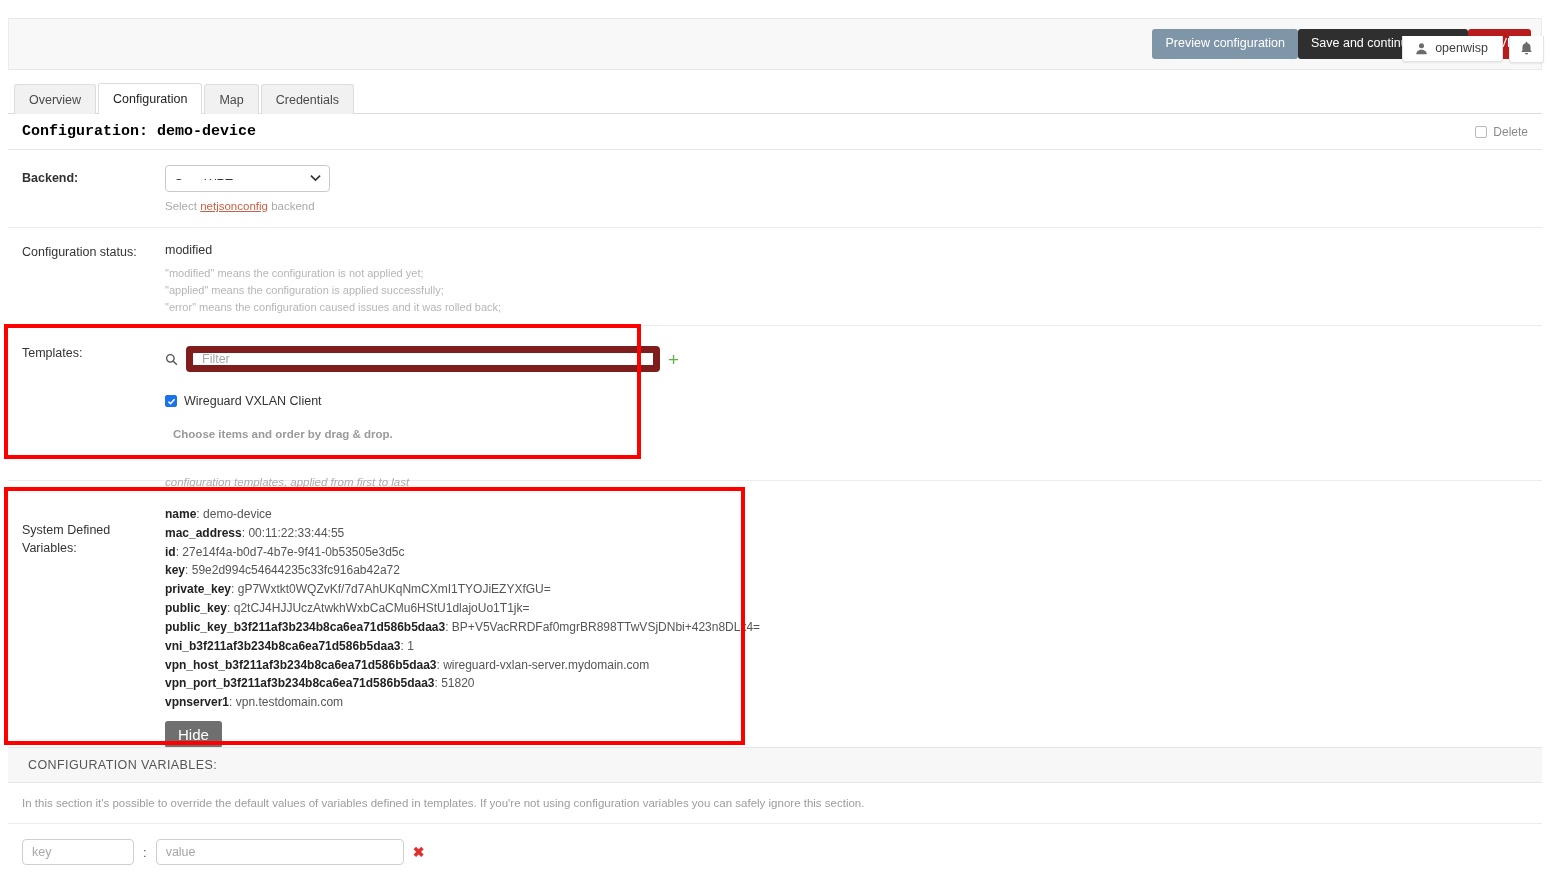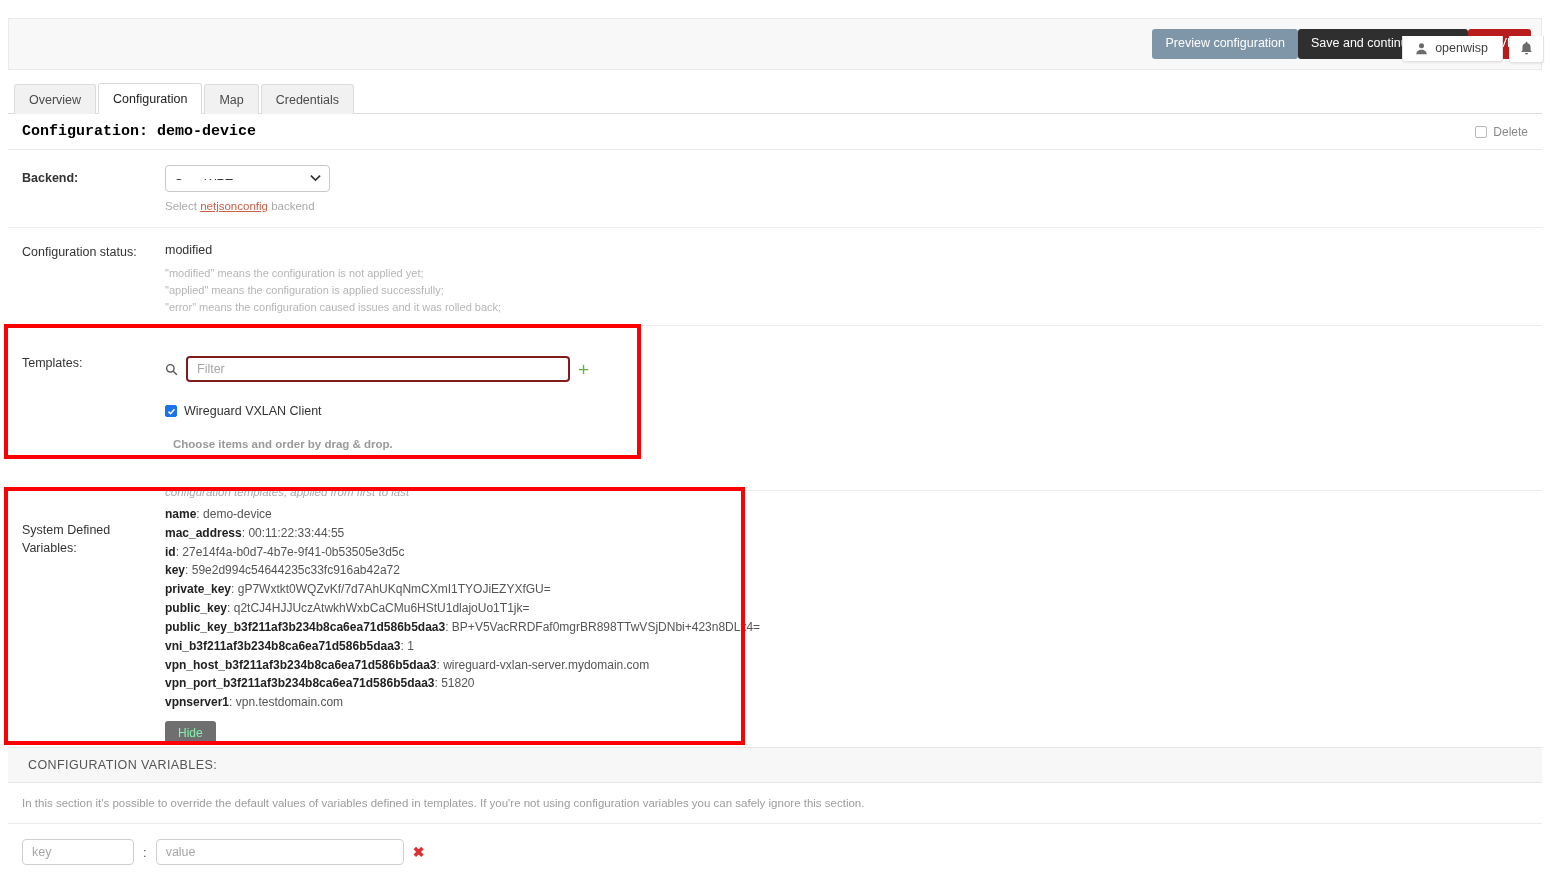--- a/index.html
+++ b/index.html
@@ -170,22 +170,22 @@
   .redbox {
     position: absolute;
     border: 4px solid #ff0000;
     pointer-events: none;
     z-index: 20;
   }
 
   
   .filter-line { display: flex; align-items: center; gap: 8px; }
   .filter-input {
-    width: 384px; height: 26px;
-    border: 2px solid #7f1d1d;
+    width: 474px; height: 26px;
+    border: 7px solid #7f1d1d;
     border-radius: 4px;
     background: #fff;
     padding: 0 9px;
     font-family: "Liberation Sans", sans-serif;
     font-size: 12.5px;
     color: #333;
     outline: none;
   }
   .filter-input::placeholder { color: #a7a7a7; }
   .plus { color: #62b245; font-size: 19px; line-height: 1; font-weight: 500; cursor: pointer; }
@@ -196,25 +196,25 @@
     display: inline-flex; align-items: center; justify-content: center;
   }
   .drag-hint { font-size: 11.5px; color: #9a9a9a; font-weight: bold; }
 
   
   .sysvars { font-size: 12px; line-height: 1.57; color: #555; }
   .sysvars b { color: #222; }
   .hide-btn {
     margin-top: 9px;
     background: #6f6f6f;
-    color: #86efac;
+    color: #ffffff;
     border: none;
     border-radius: 3px;
     font-family: "Liberation Sans", sans-serif;
-    font-size: 12px;
+    font-size: 15px;
     padding: 5px 13px;
     cursor: pointer;
   }
 
   
   .cv-header {
     position: absolute;
     left: 8px; right: 8px;
     top: 747px; height: 36px;
     background: #f7f7f7;
@@ -327,21 +327,21 @@
   <div class="row-body" style="top:15px;">
     <div class="status-val">modified</div>
     <div class="status-lines" style="margin-top:8px;">
       <div>"modified" means the configuration is not applied yet;</div>
       <div>"applied" means the configuration is applied successfully;</div>
       <div>"error" means the configuration caused issues and it was rolled back;</div>
     </div>
   </div>
 </div>
 
-<div class="row" style="top:336px; height:155px;padding-left:40px;">
+<div class="row" style="top:326px; height:155px;padding-left:40px;">
   <div class="row-label" style="top:20px;">Templates:</div>
   <div class="row-body" style="top:20px;">
     <div class="filter-line">
       <span class="icon">
         <svg class="ico" width="13" height="13" viewBox="0 0 16 16" fill="none" stroke="#555" stroke-width="1.7">
           <circle cx="6.6" cy="6.6" r="4.6"></circle>
           <path d="M10.2 10.2 L14.6 14.6"></path>
         </svg>
       </span>
       <input class="filter-input" placeholder="Filter" style="">

